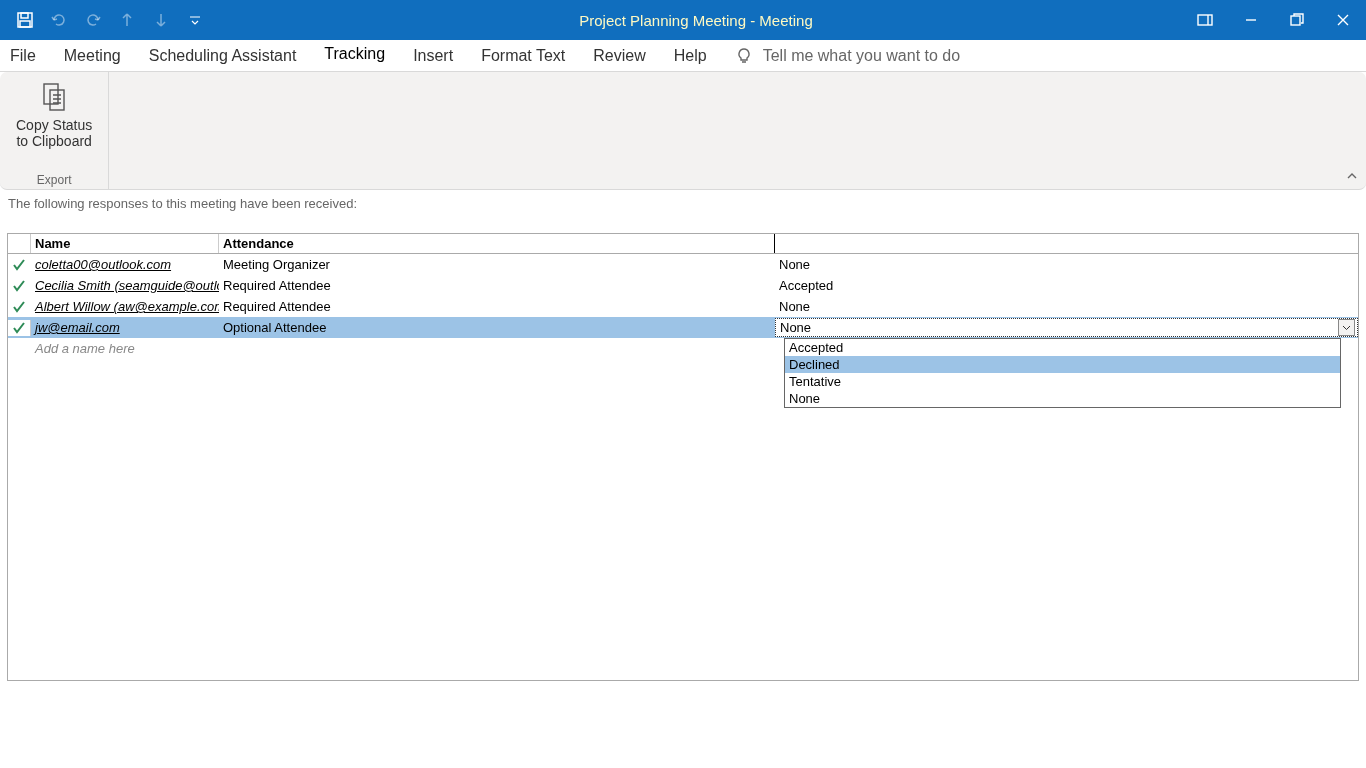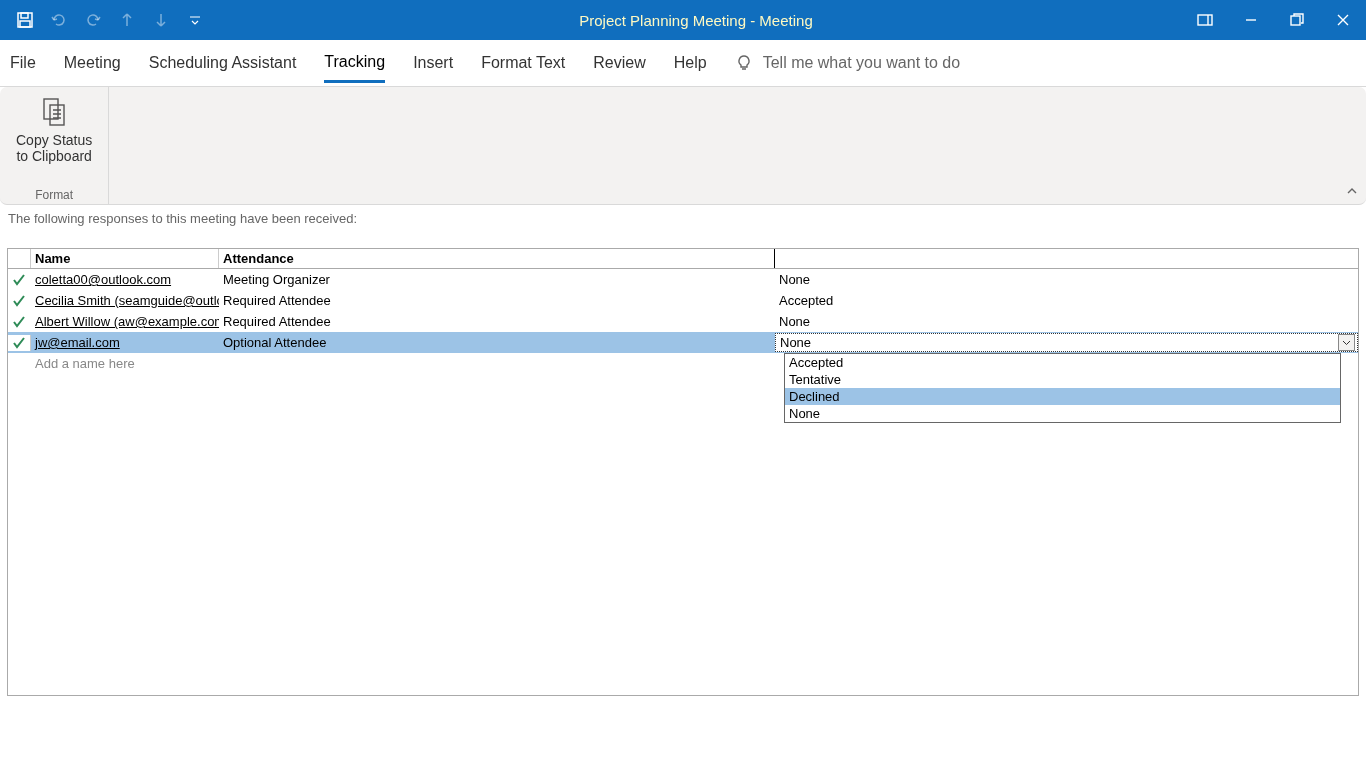--- a/index.html
+++ b/index.html
@@ -7,21 +7,21 @@
 .titlebar { background: #106ebe; height: 40px; display: flex; align-items: center; color: #fef9c3; }
 .qat { display: flex; align-items: center; padding-left: 10px; gap: 4px; }
 .qat-btn { width: 30px; height: 30px; display: flex; align-items: center; justify-content: center; cursor: pointer; color: #fff; }
 .qat-btn svg { stroke: #fff; fill: none; }
 .qat-btn.disabled svg { stroke: rgba(255,255,255,0.45); }
 .title-center { flex: 1; text-align: center; font-size: 15px; }
 .win-controls { display: flex; }
 .win-btn { width: 46px; height: 40px; display: flex; align-items: center; justify-content: center; cursor: pointer; }
 .win-btn svg { stroke: #fff; fill: none; }
 
-.tabs { background: #fff; border-bottom: 1px solid #d9d9d9; display: flex; align-items: center; height: 47px; padding: 0 10px; gap: 28px; font-size: 16px; color: #333; }
+.tabs { background: #fff; border-bottom: 1px solid #d9d9d9; display: flex; align-items: center; height: 32px; padding: 0 10px; gap: 28px; font-size: 16px; color: #333; }
 .tab { height: 40px; display: flex; align-items: center; cursor: pointer; }
 .tab.active { color: #000; border-bottom: 3px solid #106ebe; font-weight: 400; }
 .tellme { display: flex; align-items: center; gap: 10px; color: #666; cursor: text; }
 .tellme svg { stroke: #666; fill: none; }
 
 .ribbon { background: #f3f2f1; height: 118px; border-bottom: 1px solid #d9d9d9; display: flex; position: relative; border-radius: 7px; }
 .ribbon-group { border-right: 1px solid #d9d9d9; padding: 6px 10px 2px 10px; display: flex; flex-direction: column; align-items: center; justify-content: space-between; }
 .ribbon-btn { display: flex; flex-direction: column; align-items: center; cursor: pointer; padding: 2px 6px; text-align: center; font-size: 14px; color: #333; }
 .ribbon-btn svg { stroke: #555; fill: none; margin-bottom: 3px; }
 .group-label { font-size: 12px; color: #666; margin-top: 2px; }
@@ -31,21 +31,21 @@
 
 .grid { margin: 16px 7px; border: 1px solid #aaa; height: 448px; background: #fff; position: relative; overflow: hidden; }
 .grid-header { display: flex; border-bottom: 1px solid #aaa; background: #fff; font-weight: 700; font-size: 13px; }
 .col-icon { width: 23px; border-right: 1px solid #ccc; }
 .col-name { width: 188px; border-right: 1px solid #ccc; padding: 2px 4px; }
 .col-att { width: 556px; border-right: 1px solid #000000; padding: 2px 4px; }
 .col-resp { flex: 1; padding: 2px 4px; }
 
 .grid-row { display: flex; font-size: 13px; height: 21px; align-items: center; }
 .grid-row .c-icon { width: 23px; display: flex; justify-content: center; align-items: center; border-right: 1px solid transparent; }
-.grid-row .c-name { width: 188px; padding: 0 4px; white-space: nowrap; overflow: hidden; }
+.grid-row .c-name { width: 188px; padding: 0 4px; white-space: nowrap; overflow: hidden; font-style: italic; }
 .grid-row .c-name a { color: #000; text-decoration: underline; cursor: pointer; }
 .grid-row .c-att { width: 556px; padding: 0 4px; }
 .grid-row .c-resp { flex: 1; padding: 0 4px; position: relative; }
 .grid-row.selected { background: #9cc3e6; }
 .grid-row.selected .c-resp { border: 1px dotted #333; background: #fff; display: flex; justify-content: space-between; align-items: center; padding-right: 2px; }
 .grid-row .c-resp .dd-btn { width: 17px; height: 17px; border: 1px solid #888; background: #f3f2f1; display: flex; align-items: center; justify-content: center; cursor: pointer; font-size: 9px; }
 .placeholder { color: #888; }
 
 .check { }
 .check svg { stroke: #2e8b57; fill: none; }
@@ -145,21 +145,21 @@
   <div class="ribbon-group">
     <div class="ribbon-btn">
       <svg width="34" height="34" viewBox="0 0 34 34" stroke-width="1.4">
           <rect x="7" y="4" width="14" height="20"></rect>
           <rect x="13" y="10" width="14" height="20"></rect>
           <path d="M16 15h8M16 19h8M16 23h8"></path>
         </svg>
       <span>Copy Status</span>
       <span>to Clipboard</span>
     </div>
-    <div class="group-label">Format</div>
+    <div class="group-label">Export</div>
   </div>
   <div class="ribbon-collapse">
     <svg width="12" height="12" viewBox="0 0 12 12" stroke="#666" fill="none" stroke-width="1.4">
         <path d="M2 8l4-4 4 4"></path>
       </svg>
   </div>
 </div>
 
 <div class="status-text">The following responses to this meeting have been received:</div>
 
@@ -225,18 +225,18 @@
 
     <div class="grid-row">
       <div class="c-icon"></div>
       <div class="c-name placeholder">Add a name here</div>
       <div class="c-att"></div>
       <div class="c-resp"></div>
     </div>
 
     <div class="dropdown open" style="top:84px;">
       <div class="dropdown-item">Accepted</div>
+      <div class="dropdown-item highlight">Declined</div>
       <div class="dropdown-item">Tentative</div>
-      <div class="dropdown-item highlight">Declined</div>
       <div class="dropdown-item">None</div>
     </div>
   </div>
 </div>
 
 </body></html>

